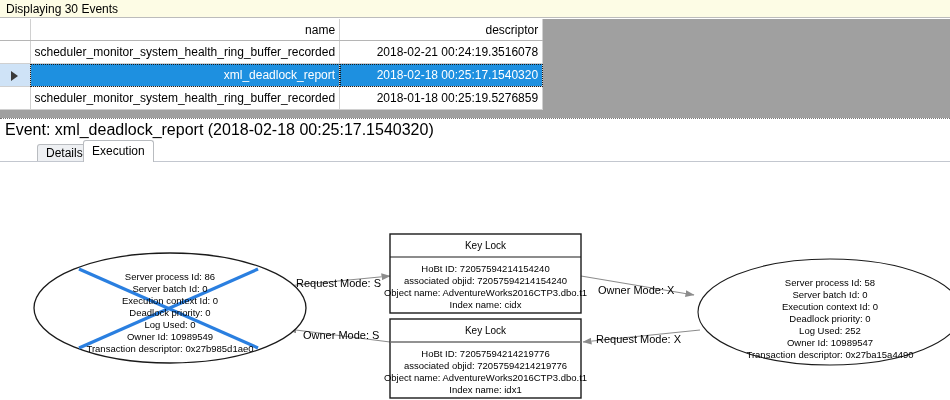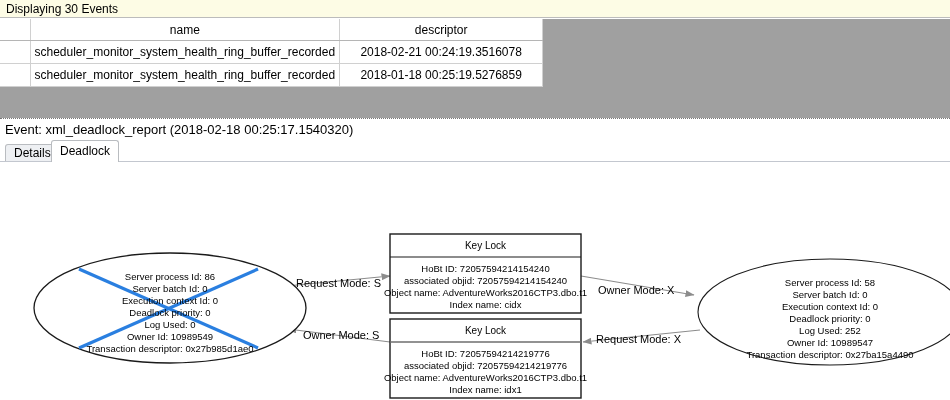--- a/index.html
+++ b/index.html
@@ -56,21 +56,21 @@
   table.grid col.c-sel { width: 30px; }
   table.grid col.c-name { width: 277px; }
   table.grid col.c-ts { width: 203px; }
 
   table.grid th, table.grid td {
     border: 1px solid #d0d0d0;
     border-top: none;
     border-left: none;
     height: 22px;
     padding: 0 4px;
-    text-align: center;
+    text-align: right;
     font-weight: normal;
     white-space: nowrap;
     overflow: hidden;
     background: #ffffff;
     vertical-align: middle;
   }
   table.grid thead th {
     border-bottom: 1px solid #b5b5b5;
     background: #ffffff;
     height: 21px;
@@ -102,21 +102,21 @@
   
   .event-head {
     position: absolute;
     left: 0; top: 118px;
     width: 950px;
     height: 22px;
     display: flex;
     align-items: center;
     padding-left: 5px;
     box-sizing: border-box;
-    font-size: 13px;
+    font-size: 16px;
     background: #ffffff;
     border-top: 1px dotted #777;
   }
 
   
   .tabstrip {
     position: absolute;
     left: 0; top: 140px;
     width: 950px;
     height: 22px;
@@ -128,20 +128,21 @@
     box-sizing: border-box;
     padding: 0 8px;
     font-size: 12px;
     line-height: 17px;
     background: #eef0f3;
     border: 1px solid #b9bcc0;
     border-bottom: none;
     border-top-left-radius: 3px;
     border-top-right-radius: 3px;
     cursor: default;
+    margin-left: 32px;
   }
   .tab.inactive {
     left: 5px;
     height: 18px;
     top: 4px;
   }
   .tab.active {
     left: 51px;
     height: 22px;
     top: 0px;
@@ -206,39 +207,46 @@
           <th>name</th>
           <th>descriptor</th>
         </tr>
       </thead>
       <tbody>
         <tr>
           <td class="sel-cell"></td>
           <td class="data-cell">scheduler_monitor_system_health_ring_buffer_recorded</td>
           <td class="data-cell">2018-02-21 00:24:19.3516078</td>
         </tr>
+        <tr class="row-selected">
+          <td class="sel-cell">
+            <span class="row-arrow"></span>
+          </td>
+          <td class="data-cell">xml_deadlock_report</td>
+          <td class="data-cell">2018-02-18 00:25:17.1540320</td>
+        </tr>
         <tr>
           <td class="sel-cell"></td>
           <td class="data-cell">scheduler_monitor_system_health_ring_buffer_recorded</td>
           <td class="data-cell">2018-01-18 00:25:19.5276859</td>
         </tr>
       </tbody>
     </table>
   </div>
 
   <div class="event-head">
     <span>Event: xml_deadlock_report (2018-02-18 00:25:17.1540320)</span>
   </div>
 
   <div class="tabstrip">
     <div class="tab inactive">
       <span>Details</span>
     </div>
     <div class="tab active">
-      <span>Deadlock</span>
+      <span>Execution</span>
     </div>
   </div>
 
   <div class="canvas">
     <svg width="950" height="238" viewBox="0 0 950 238">
       <defs>
         <marker id="arrowGray" markerWidth="9" markerHeight="7" refX="8.5" refY="3.5" orient="auto" markerUnits="userSpaceOnUse">
           <path d="M0,0 L9,3.5 L0,7 z" fill="#8c8c8c"></path>
         </marker>
       </defs>

